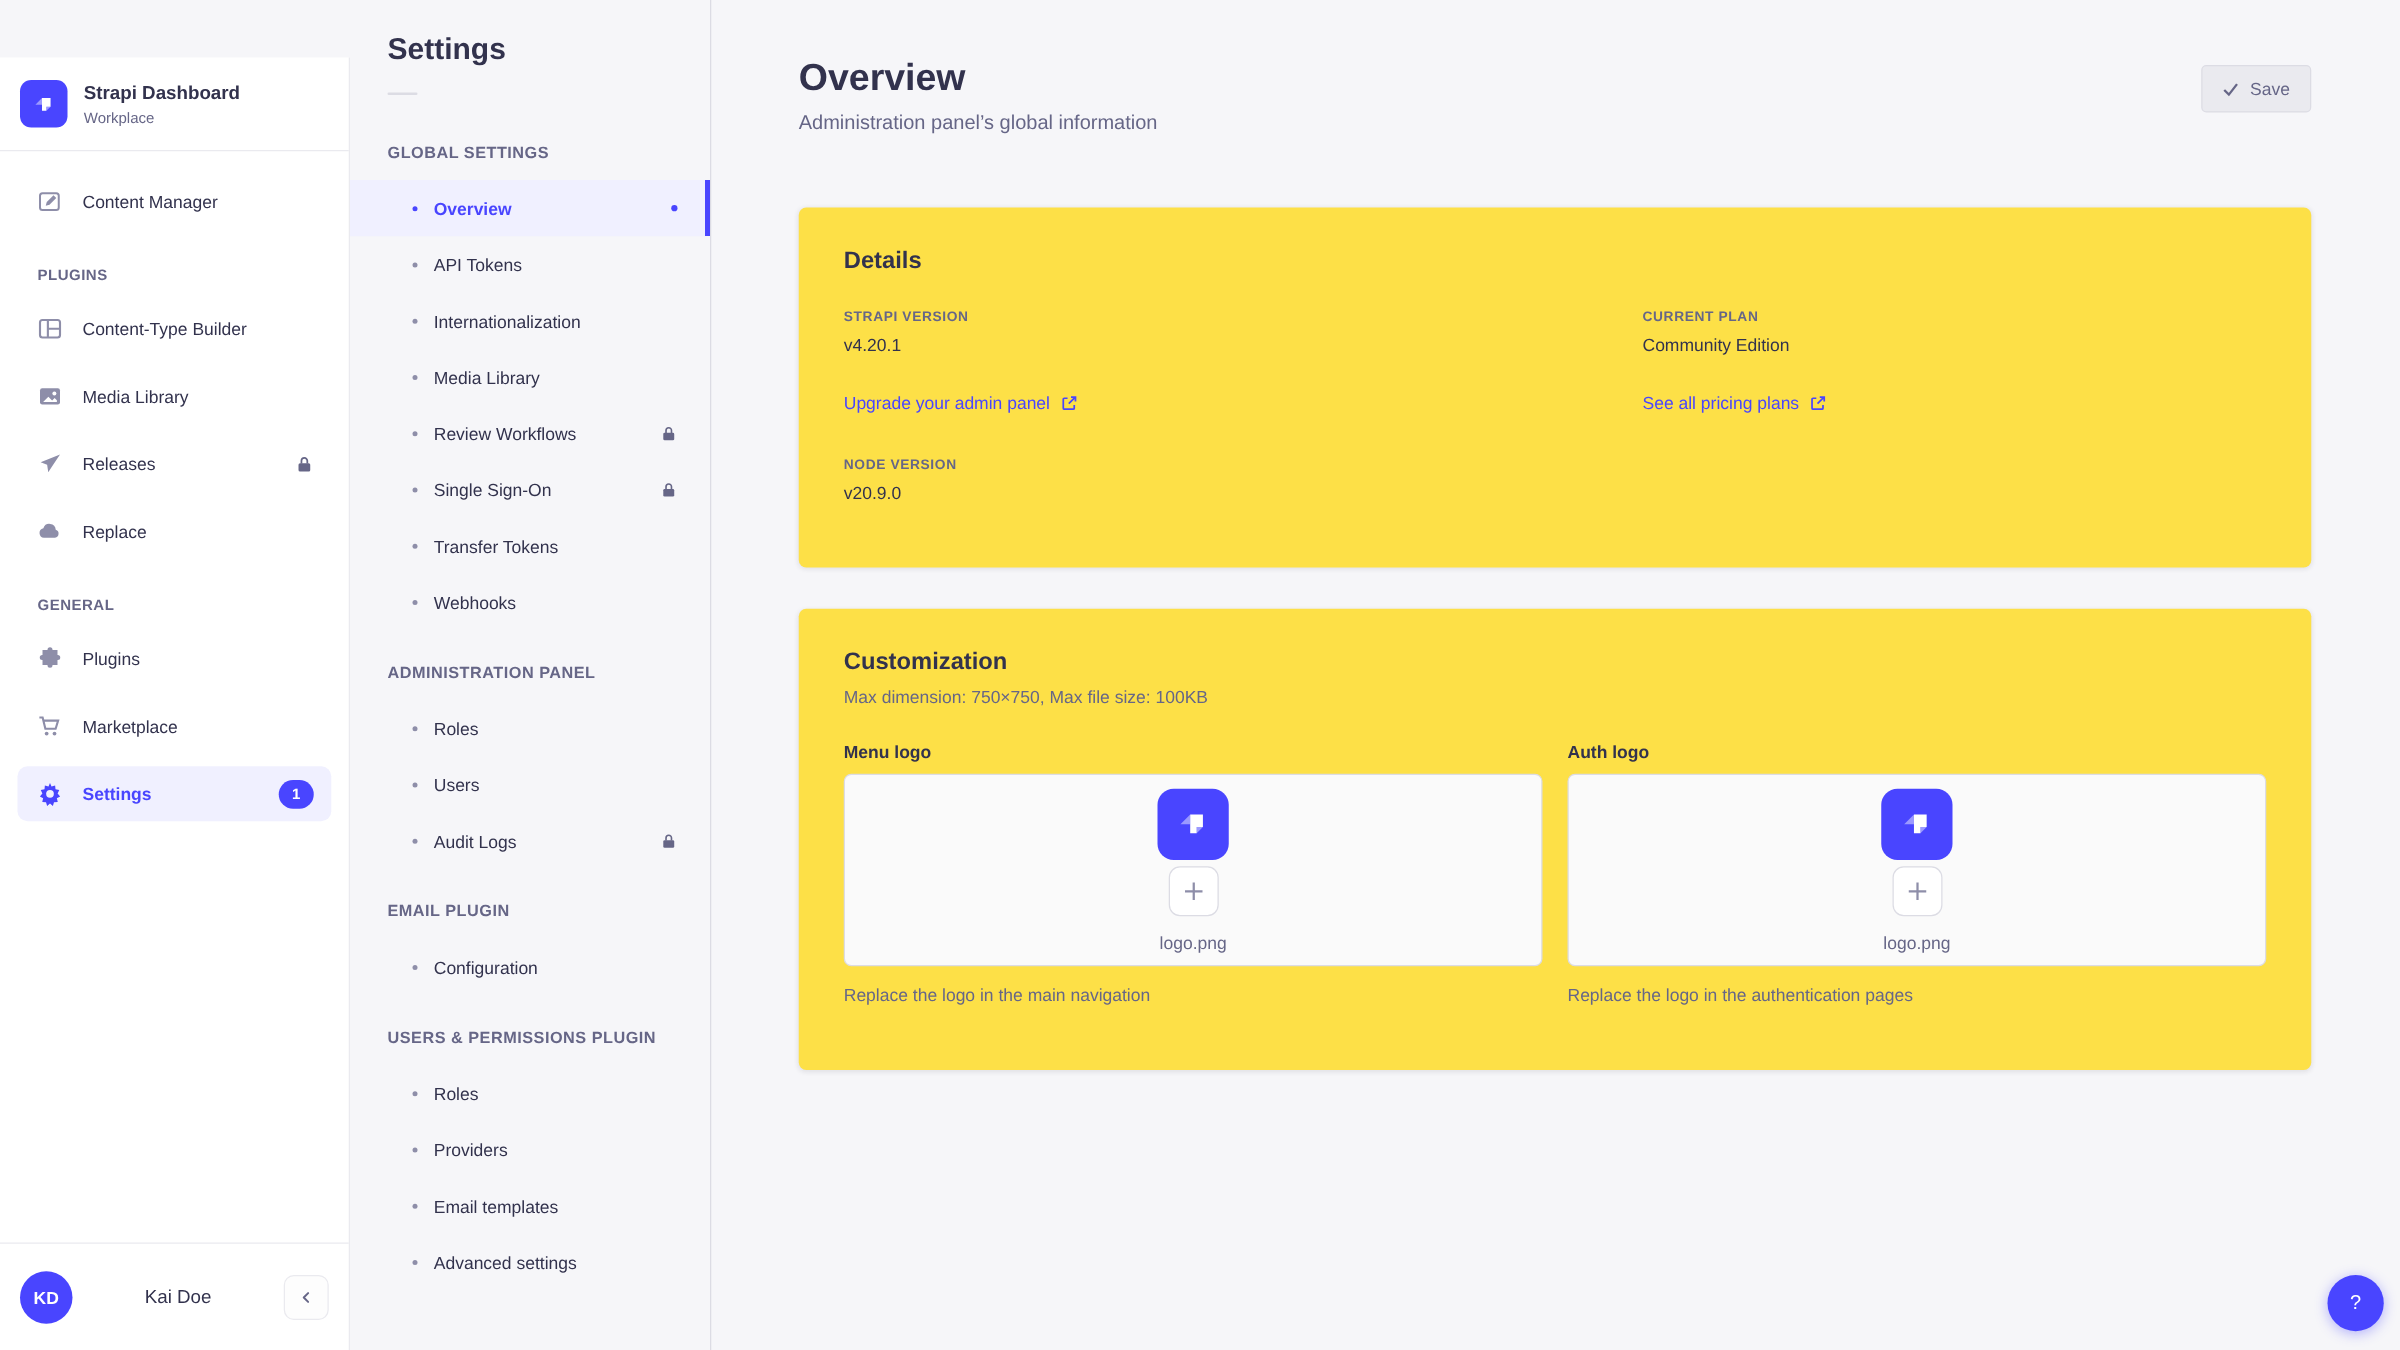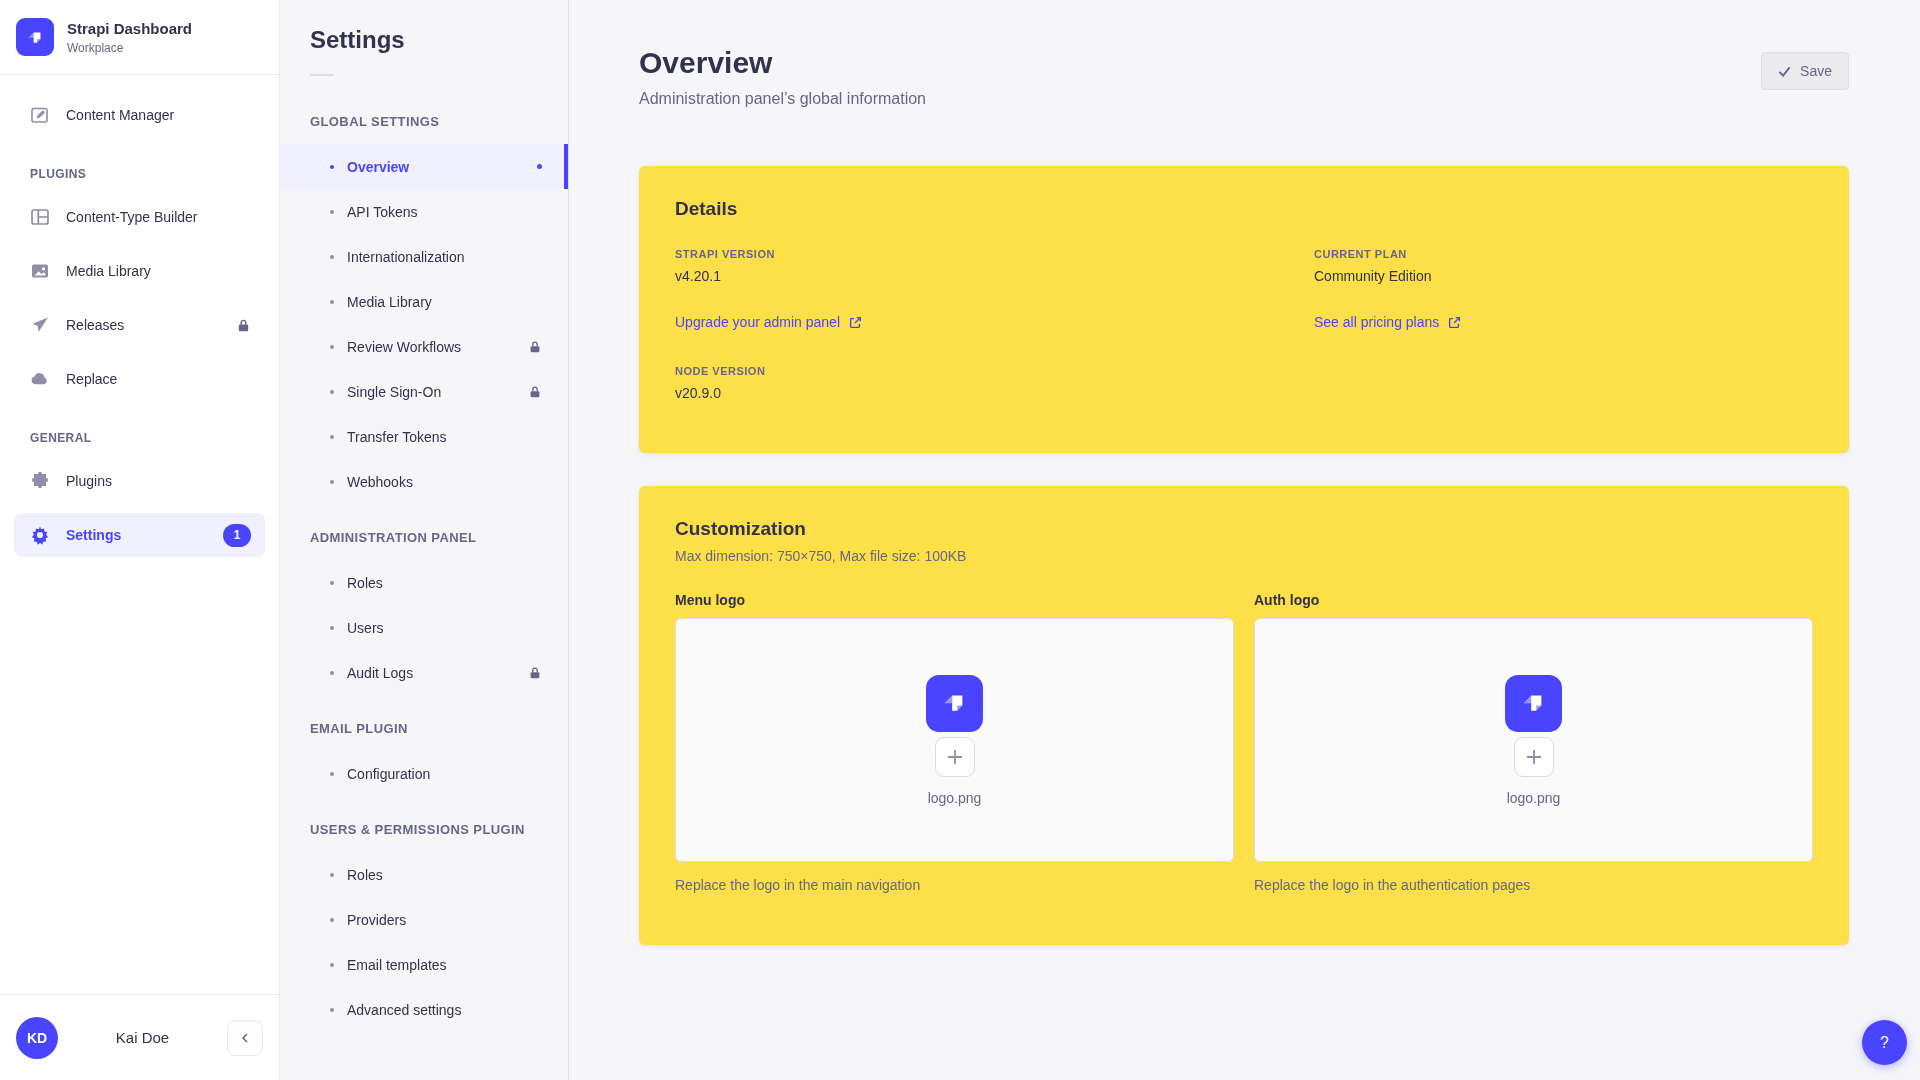--- a/index.html
+++ b/index.html
@@ -7,21 +7,21 @@
   body {
     width:1920px; height:1080px; overflow:hidden;
     display:flex;
     background:#f6f6f9;
     color:#32324d;
     font-family:"Liberation Sans", sans-serif;
   }
   svg { display:block; }
 
   
-  .app-nav { width:280px; min-width:280px; background:#ffffff; border-right:1px solid #eaeaef; display:flex; flex-direction:column; }
+  .app-nav { width:280px; min-width:280px; background:#ffffff; border-right:1px solid #eaeaef; display:flex; flex-direction:column;margin-top:46px; }
   .brand { display:flex; align-items:center; gap:13px; padding:18px 16px; border-bottom:1px solid #eaeaef; }
   .brand-logo { width:38px; height:38px; border-radius:9px; background:#4945ff; display:flex; align-items:center; justify-content:center; flex:none; }
   .brand-logo svg { width:27px; height:27px; }
   .brand-name { font-size:15px; font-weight:bold; line-height:1.2; }
   .brand-sub { font-size:12px; color:#666687; margin-top:3px; }
 
   .app-nav-body { flex:1; padding-top:16px; }
   .nav-item { height:44px; margin:0 14px 10px; display:flex; align-items:center; gap:16px; padding:0 14px 0 16px; border-radius:8px; font-size:14px; color:#32324d; cursor:pointer; }
   .nav-item .icon { width:20px; height:20px; color:#8e8ea9; flex:none; }
   .nav-item.active { background:#f0f0ff; color:#4945ff; font-weight:bold; }
@@ -62,21 +62,21 @@
   .d-grid { display:grid; grid-template-columns:1fr 1fr; column-gap:140px; row-gap:34px; margin-top:28px; }
   .f-label { font-size:11px; font-weight:bold; color:#666687; letter-spacing:.5px; }
   .f-value { font-size:14px; color:#32324d; margin-top:8px; }
   .f-link { color:#4945ff; font-size:14px; display:inline-flex; align-items:center; gap:9px; margin-top:30px; cursor:pointer; text-decoration:none; }
   .ext { width:13px; height:13px; }
 
   .custom-card { margin-top:33px; margin-bottom:14px; }
   .card-sub { font-size:14px; color:#666687; margin-top:8px; }
   .upload-grid { display:grid; grid-template-columns:1fr 1fr; column-gap:20px; margin-top:28px; }
   .upload-label { font-size:14px; font-weight:bold; color:#32324d; margin-bottom:10px; }
-  .upload-tile { height:244px; background:#fafafa; border:1px solid #dcdce4; border-radius:6px; display:flex; flex-direction:column; align-items:center; justify-content:center; cursor:pointer; }
+  .upload-tile { height:154px; background:#fafafa; border:1px solid #dcdce4; border-radius:6px; display:flex; flex-direction:column; align-items:center; justify-content:center; cursor:pointer; }
   .tile-logo { width:57px; height:57px; border-radius:13px; background:#4945ff; display:flex; align-items:center; justify-content:center; }
   .tile-logo svg { width:40px; height:40px; }
   .plus-btn { width:40px; height:40px; margin-top:5px; background:#fff; border:1px solid #dcdce4; border-radius:9px; color:#8e8ea9; display:flex; align-items:center; justify-content:center; cursor:pointer; }
   .plus-btn svg { width:18px; height:18px; }
   .tile-filename { font-size:14px; color:#666687; margin-top:13px; }
   .upload-caption { font-size:14px; color:#666687; margin-top:15px; }
 
   .help-btn { position:fixed; right:13px; bottom:15px; width:45px; height:45px; border-radius:50%; background:#4945ff; color:#fff; font-size:16px; display:flex; align-items:center; justify-content:center; box-shadow:0 2px 10px rgba(73,69,255,.4); cursor:pointer; }
 </style>
 </head>
@@ -159,20 +159,30 @@
 
     <div class="nav-item">
       <span class="icon">
         <svg viewBox="0 0 20 19">
             <path fill="currentColor" d="M8 3v-.2a2 2 0 014 0V3h4v4h.2a2 2 0 010 4H16v4h-4v.2a2 2 0 01-4 0V15H4v-4h-.2a2 2 0 010-4H4V3z"></path>
           </svg>
       </span>
       <span>Plugins</span>
     </div>
 
+    <div class="nav-item">
+      <span class="icon">
+        <svg viewBox="0 0 20 20">
+            <path d="M1.5 3h2.6l2.2 9h8.2l2-6.5H5" fill="none" stroke="currentColor" stroke-width="1.7"></path>
+            <circle cx="7.3" cy="15.8" r="1.5" fill="currentColor"></circle>
+            <circle cx="13.6" cy="15.8" r="1.5" fill="currentColor"></circle>
+          </svg>
+      </span>
+      <span>Marketplace</span>
+    </div>
 
     <div class="nav-item active">
       <span class="icon">
         <svg viewBox="0 0 20 20">
             <path fill="currentColor" d="M10 1.4l1.2 2.8 2.9-.8.3 3 3 .6-1.3 2.8 2 2.3-2.6 1.5.7 3-3 .2-.9 2.9-2.3-2-2.3 2-.9-2.9-3-.2.7-3L1.9 12.1l2-2.3L2.6 7l3-.6.3-3 2.9.8z"></path>
             <circle cx="10" cy="10" r="3.1" fill="#f0f0ff"></circle>
           </svg>
       </span>
       <span>Settings</span>
       <span class="badge">1</span>

